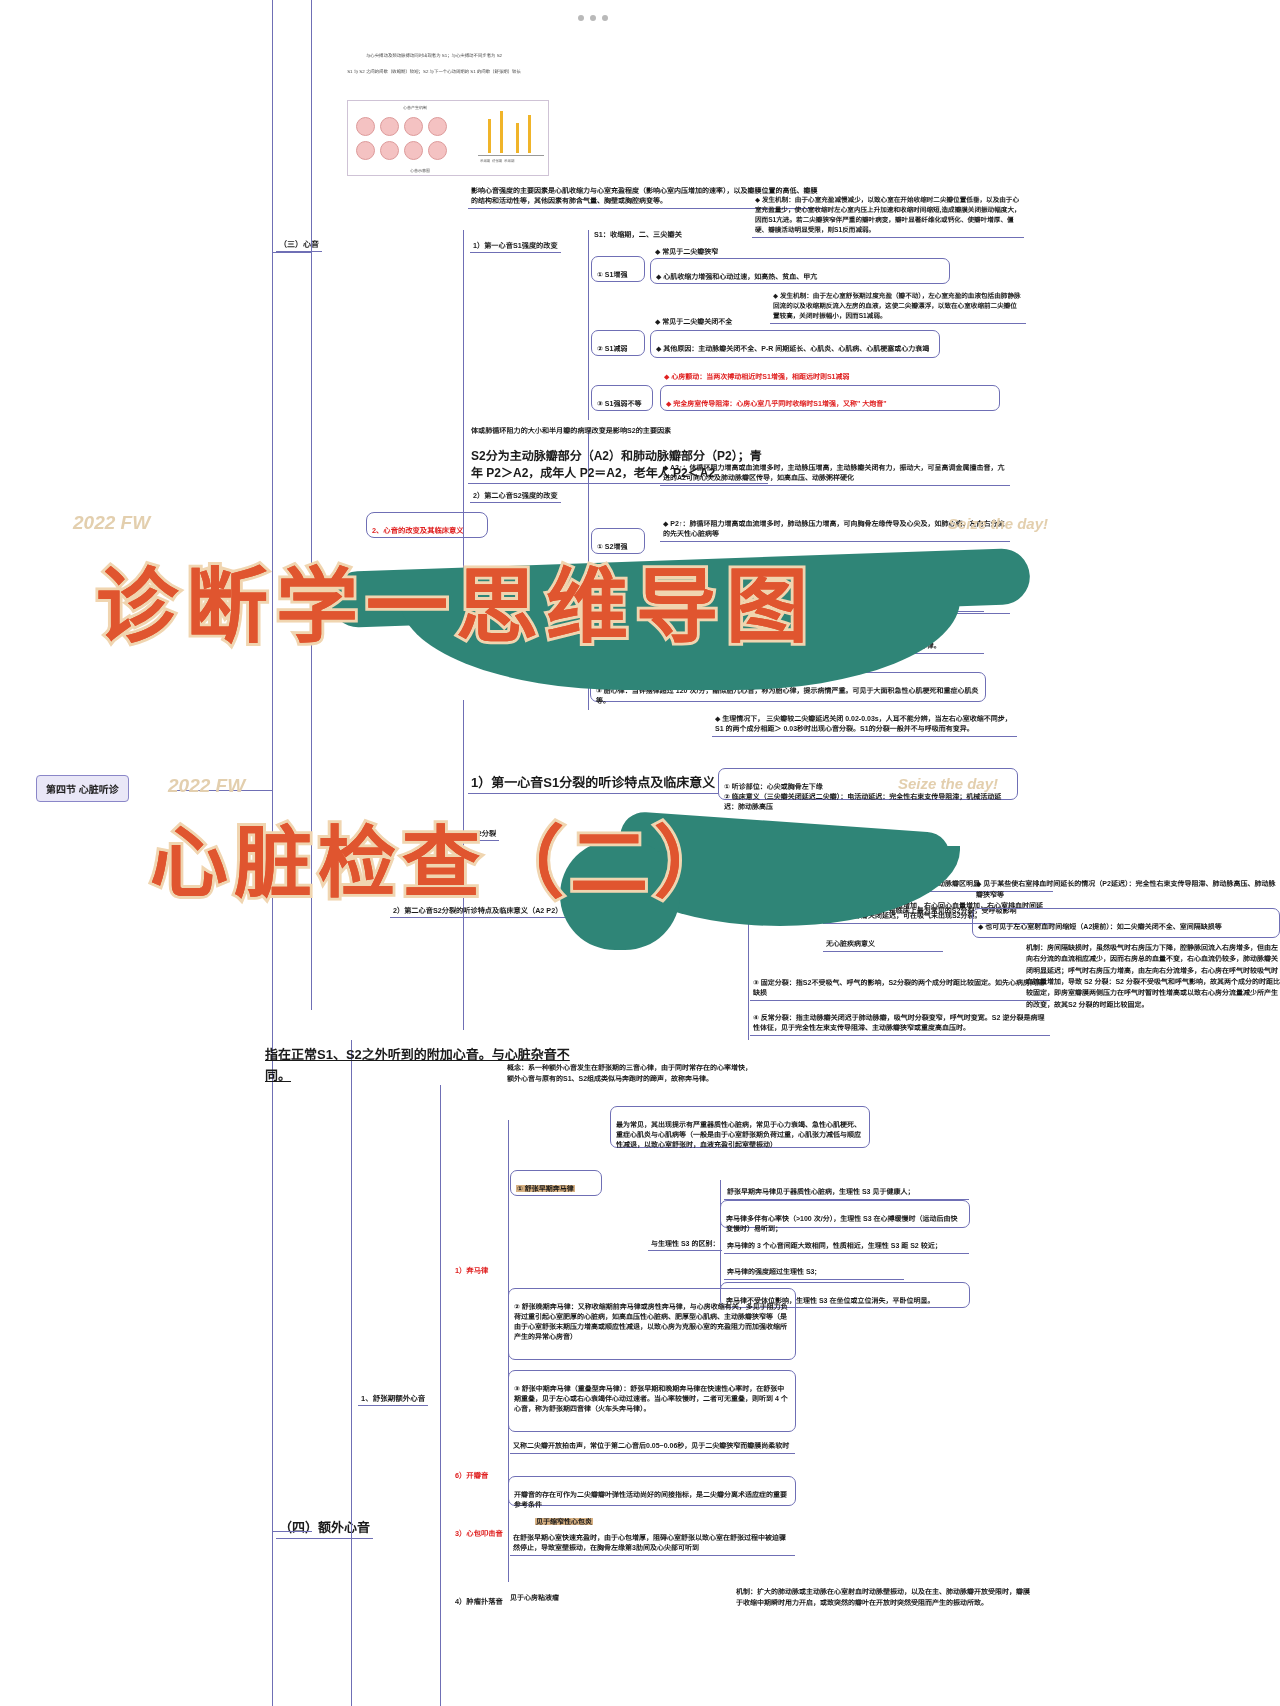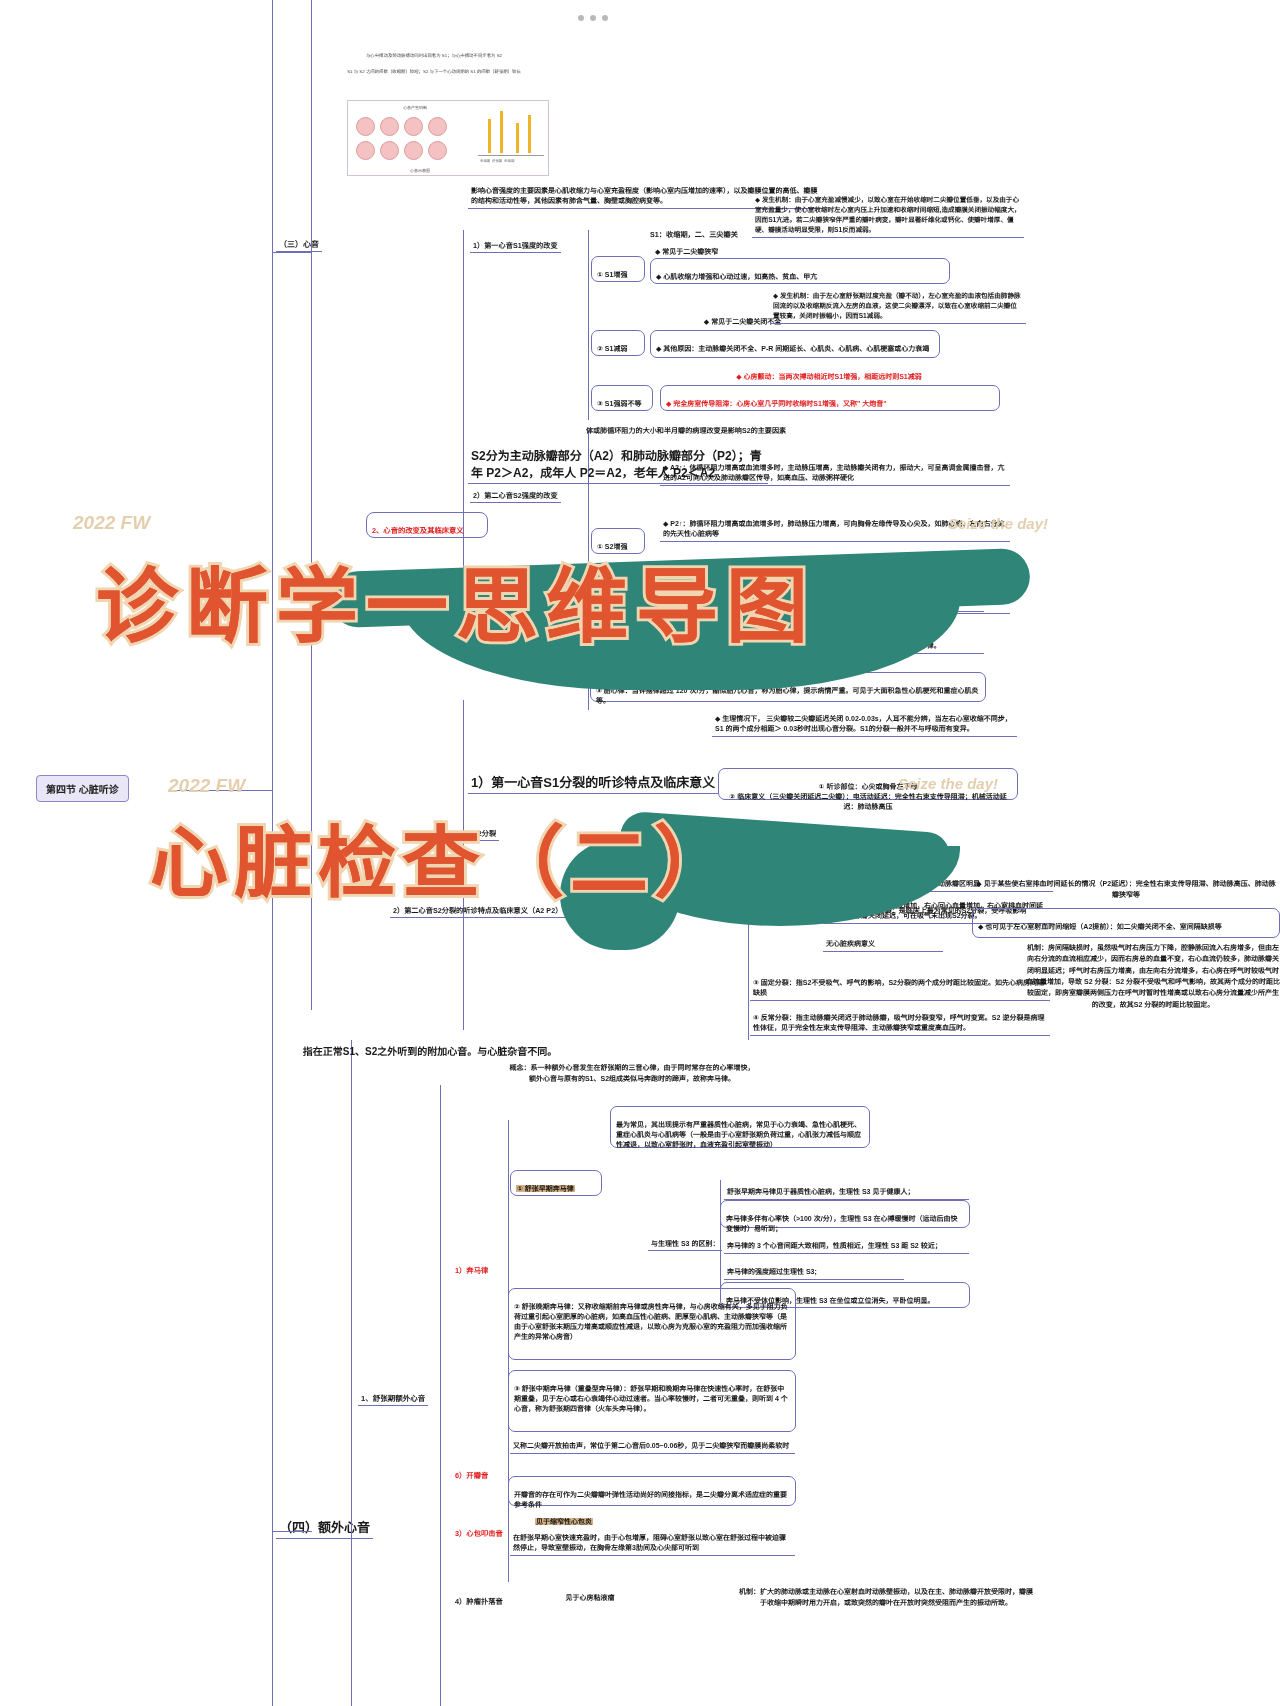--- a/index.html
+++ b/index.html
@@ -26,21 +26,21 @@
 
   
   .ln{position:absolute;background:#6f6fb5;}
   .lnv{width:1px;}
   .lnh{height:1px;}
 
   
   .red{color:#e02020;}
   .redb{color:#e02020;font-weight:bold;}
   .hl{background:#d7b183;padding:0 1px;}
-  .b{font-weight:bold;text-align:center;}
+  .b{font-weight:bold;}
 
   
   .root{position:absolute;border:1px solid #8a86c8;border-radius:4px;
         background:#e9e7f7;padding:5px 9px;font-weight:bold;font-size:10px;color:#222;}
 
   .ecg{position:absolute;border:1px solid #cfc3d6;background:#fff;}
 
   
   .bar{position:absolute;background:#f0b429;width:3px;}
 
@@ -194,21 +194,21 @@
   <div class="txt b" style="left:976px;top:878px;width:300px;font-size:7px;">◆ 见于某些使右室排血时间延长的情况（P2延迟）：完全性右束支传导阻滞、肺动脉高压、肺动脉瓣狭窄等</div>
   <div class="bub" style="left:972px;top:908px;width:308px;height:30px;">
     <span class="b" style="font-size:7px;">◆ 也可见于左心室射血时间缩短（A2提前）：如二尖瓣关闭不全、室间隔缺损等</span>
   </div>
   <div class="txt b" style="left:1026px;top:942px;width:254px;font-size:7px;">机制：房间隔缺损时，虽然吸气时右房压力下降，腔静脉回流入右房增多，但由左向右分流的血流相应减少，因而右房总的血量不变，右心血流仍较多，肺动脉瓣关闭明显延迟；呼气时右房压力增高，由左向右分流增多，右心房在呼气时较吸气时血流量增加，导致 S2 分裂：S2 分裂不受吸气和呼气影响，故其两个成分的时距比较固定，即房室瓣膜两侧压力在呼气时暂时性增高或以致右心房分流量减少所产生的改变，故其S2 分裂的时距比较固定。</div>
 
   <div class="ul" style="left:750px;top:975px;width:300px;font-size:7px;font-weight:bold;">③ 固定分裂：指S2不受吸气、呼气的影响，S2分裂的两个成分时距比较固定。如先心病房间隔缺损</div>
 
   <div class="ul" style="left:750px;top:1010px;width:300px;font-size:7px;font-weight:bold;">④ 反常分裂：指主动脉瓣关闭迟于肺动脉瓣，吸气时分裂变窄，呼气时变宽。S2 逆分裂是病理性体征，见于完全性左束支传导阻滞、主动脉瓣狭窄或重度高血压时。</div>
 
-  <div class="txt b" style="left:265px;top:1044px;width:330px;font-size:10px;">指在正常S1、S2之外听到的附加心音。与心脏杂音不同。</div>
+  <div class="txt b" style="left:265px;top:1044px;width:330px;font-size:13px;text-decoration:underline;">指在正常S1、S2之外听到的附加心音。与心脏杂音不同。</div>
 
   <div class="topic nb" style="left:358px;top:1390px;font-size:7.5px;border-bottom:1px solid #6f6fb5;">1、舒张期额外心音</div>
   <div class="ln lnv" style="left:440px;top:1085px;height:621px;"></div>
 
   <div class="txt b" style="left:507px;top:1062px;width:250px;font-size:7px;">概念：系一种额外心音发生在舒张期的三音心律，由于同时常存在的心率增快，额外心音与原有的S1、S2组成类似马奔跑时的蹄声，故称奔马律。</div>
 
   <div class="topic nb" style="left:452px;top:1263px;font-size:7.3px;">
     <span class="red">1）奔马律</span>
   </div>
   <div class="ln lnv" style="left:508px;top:1120px;height:420px;"></div>

